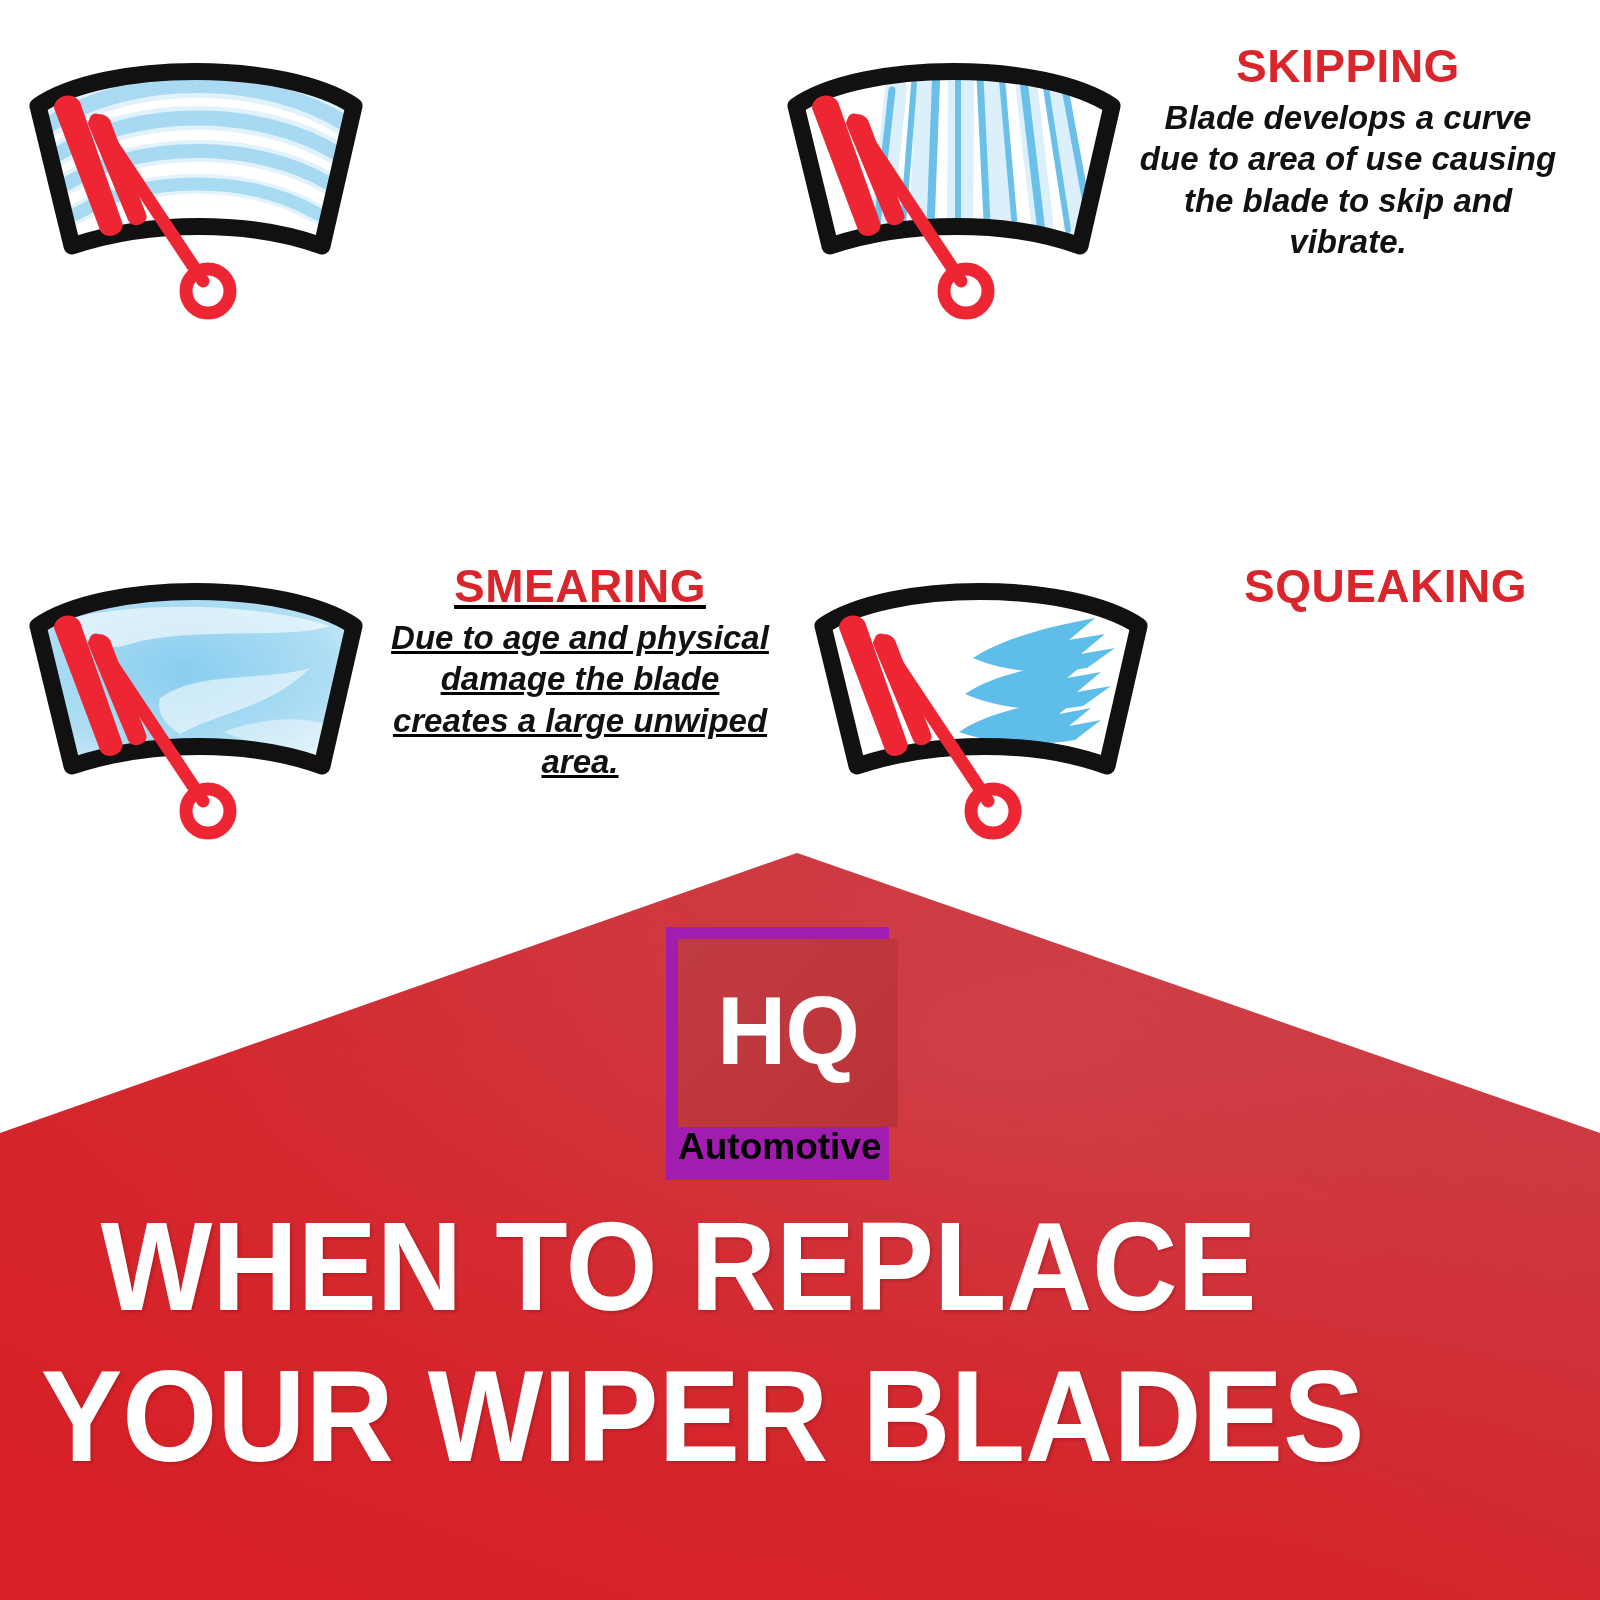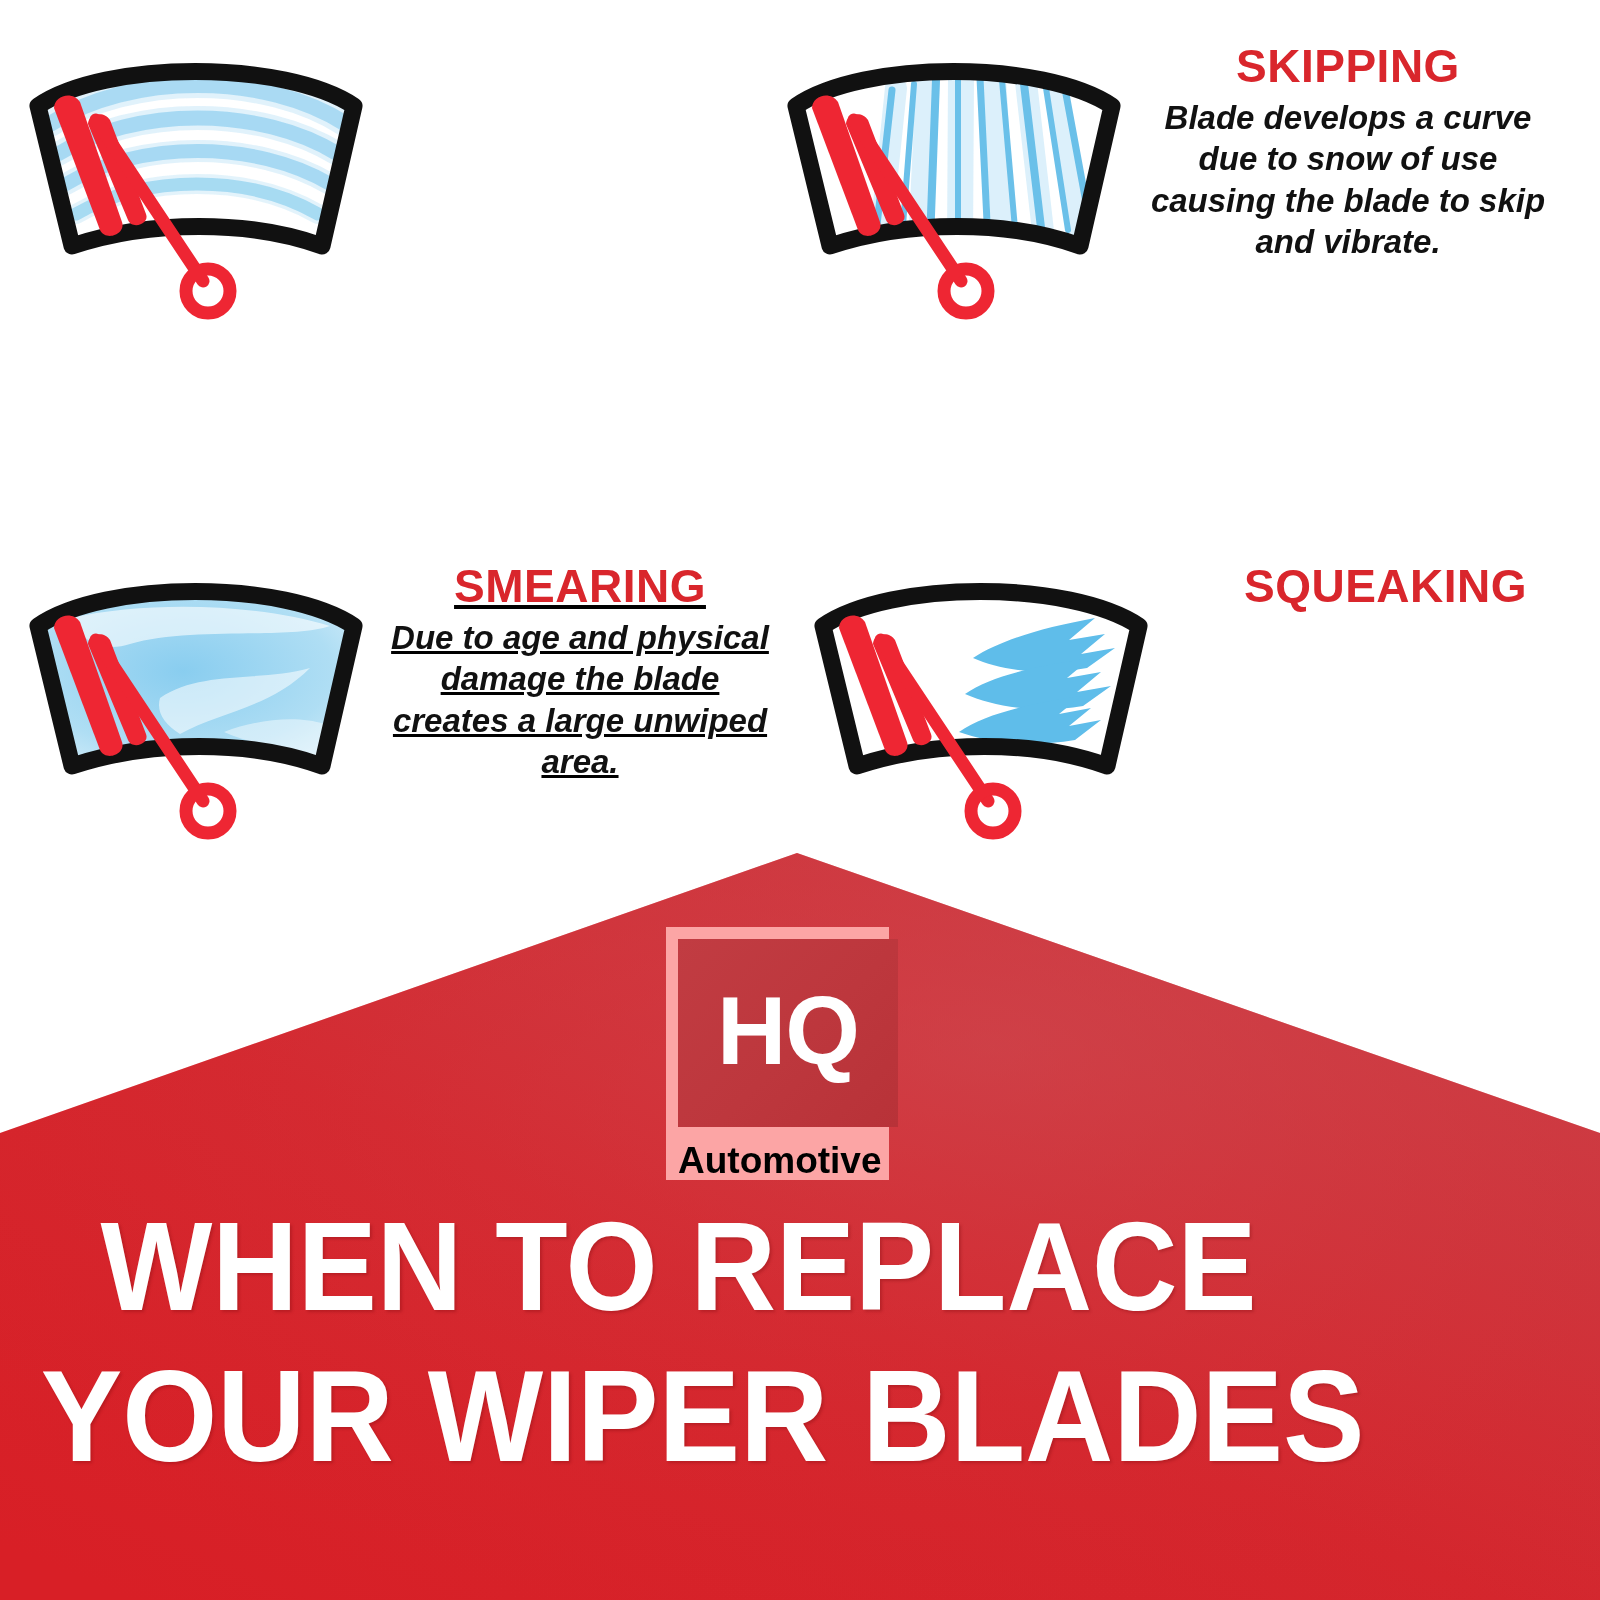--- a/index.html
+++ b/index.html
@@ -68,21 +68,21 @@
     width:1600px; height:1600px;
     pointer-events:none;
   }
   #banner svg { display:block; width:1600px; height:1600px; }
 
   
   #logo {
     position:absolute;
     left:666px; top:927px;
     width:223px; height:253px;
-    background:#fca5a5;
+    background:#a21caf;
     padding:12px 12px 4px 12px;
     z-index:5;
   }
   .logo-square {
     width:220px;
     height:188px;
     background:#C0393F;
     background:linear-gradient(135deg,#c13c42 0%, #bd373d 55%, #b83238 100%);
     display:flex;
     align-items:center;
@@ -95,21 +95,21 @@
     letter-spacing:-1px;
     line-height:1;
     transform:translateY(-2px);
   }
   .logo-sub {
     text-align:center;
     color:#000000;
     font-size:37px;
     font-weight:bold;
     line-height:1.1;
-    padding-top:14px;
+    padding-top:0;
   }
 
   
   #headline {
     position:absolute;
     left:0;
     top:1205px;
     width:1357px;
     z-index:6;
     text-align:center;
@@ -217,21 +217,21 @@
         </g>
         <path d="M28,78 C95,32 275,32 344,78 L312,218 C240,192 140,192 62,218 Z" fill="none" stroke="#111111" stroke-width="17" stroke-linejoin="round"></path>
         <path d="M44,80 C44,68 62,62 70,74 L112,194 C116,206 96,214 90,202 Z" fill="#EE2633"></path>
         <path d="M78,96 C78,86 94,82 100,92 L136,186 C140,196 122,202 118,192 Z" fill="#EE2633"></path>
         <line x1="86" y1="92" x2="193" y2="253" stroke="#EE2633" stroke-width="13" stroke-linecap="round"></line>
         <circle cx="198" cy="263" r="22" fill="none" stroke="#EE2633" stroke-width="13"></circle>
       </svg>
     </div>
     <div class="panel-text">
       <div class="panel-title">SKIPPING</div>
-      <div class="panel-desc">Blade develops a curve due to snow of use causing the blade to skip and vibrate.</div>
+      <div class="panel-desc">Blade develops a curve due to area of use causing the blade to skip and vibrate.</div>
     </div>
   </div>
 
   <div class="panel p-smearing">
     <div class="panel-icon">
       <svg viewBox="0 0 370 300" xmlns="http://www.w3.org/2000/svg">
         <defs>
           <clipPath id="glassClipC">
             <path d="M28,78 C95,32 275,32 344,78 L312,218 C240,192 140,192 62,218 Z"></path>
           </clipPath>

